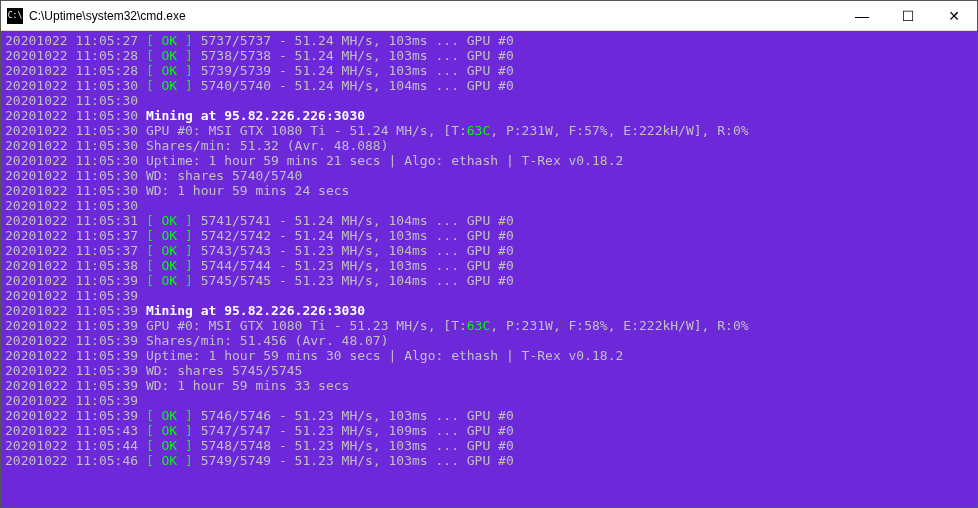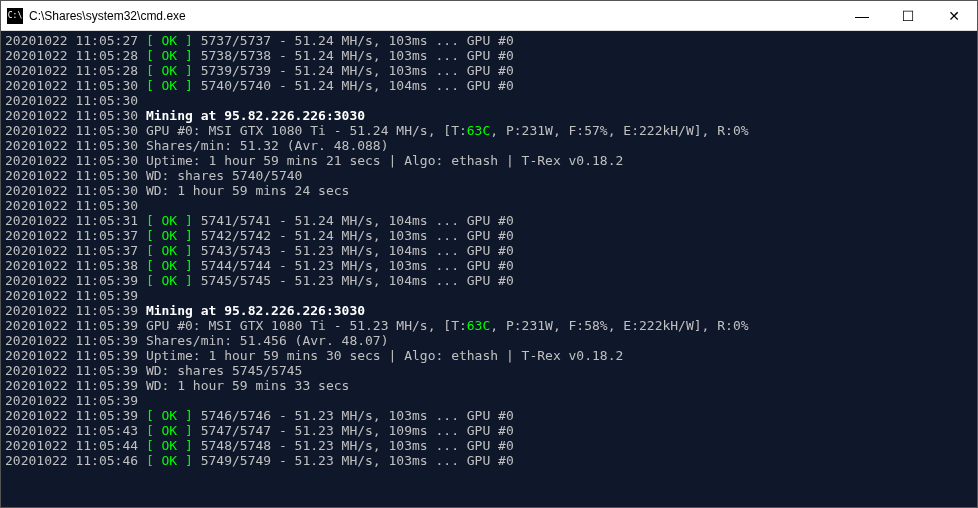--- a/index.html
+++ b/index.html
@@ -56,21 +56,21 @@
     height: 100%;
     display: flex;
     align-items: center;
     justify-content: center;
     font-size: 14px;
     color: #000;
     cursor: pointer;
   }
   .console {
     flex: 1;
-    background: #0f172a;
+    background: #6d28d9;
     color: #c0c0c0;
     font-family: Consolas, 'Lucida Console', monospace;
     font-size: 13px;
     line-height: 15px;
     padding: 2px 4px;
     overflow: hidden;
     white-space: pre;
   }
   .line { }
   .ts { color: #c0c0c0; }
@@ -78,21 +78,21 @@
   .temp { color: #00ff00; text-align: center; }
   .white { color: #ffffff; font-weight: bold; }
 </style>
 </head>
 <body>
 
 <div class="window">
   <div class="titlebar">
     <div class="titlebar-left">
       <div class="titlebar-icon">C:\</div>
-      <div class="titlebar-title">C:\Shares\system32\cmd.exe</div>
+      <div class="titlebar-title">C:\Uptime\system32\cmd.exe</div>
     </div>
     <div class="titlebar-buttons">
       <div class="titlebar-btn">—</div>
       <div class="titlebar-btn">☐</div>
       <div class="titlebar-btn close">✕</div>
     </div>
   </div>
   <div class="console" id="console"><div class="line"><span class="ts">20201022 11:05:27</span> <span class="ok">[ OK ]</span><span> 5737/5737 - 51.24 MH/s, 103ms ... GPU #0</span></div><div class="line"><span class="ts">20201022 11:05:28</span> <span class="ok">[ OK ]</span><span> 5738/5738 - 51.24 MH/s, 103ms ... GPU #0</span></div><div class="line"><span class="ts">20201022 11:05:28</span> <span class="ok">[ OK ]</span><span> 5739/5739 - 51.24 MH/s, 103ms ... GPU #0</span></div><div class="line"><span class="ts">20201022 11:05:30</span> <span class="ok">[ OK ]</span><span> 5740/5740 - 51.24 MH/s, 104ms ... GPU #0</span></div><div class="line"><span class="ts">20201022 11:05:30</span><span></span></div><div class="line"><span class="ts">20201022 11:05:30</span><span class="white"> Mining at 95.82.226.226:3030</span></div><div class="line"><span class="ts">20201022 11:05:30</span><span> GPU #0: MSI GTX 1080 Ti - 51.24 MH/s, [T:</span><span class="temp">63C</span><span>, P:231W, F:57%, E:222kH/W], R:0%</span></div><div class="line"><span class="ts">20201022 11:05:30</span><span> Shares/min: 51.32 (Avr. 48.088)</span></div><div class="line"><span class="ts">20201022 11:05:30</span><span> Uptime: 1 hour 59 mins 21 secs | Algo: ethash | T-Rex v0.18.2</span></div><div class="line"><span class="ts">20201022 11:05:30</span><span> WD: shares 5740/5740</span></div><div class="line"><span class="ts">20201022 11:05:30</span><span> WD: 1 hour 59 mins 24 secs</span></div><div class="line"><span class="ts">20201022 11:05:30</span><span></span></div><div class="line"><span class="ts">20201022 11:05:31</span> <span class="ok">[ OK ]</span><span> 5741/5741 - 51.24 MH/s, 104ms ... GPU #0</span></div><div class="line"><span class="ts">20201022 11:05:37</span> <span class="ok">[ OK ]</span><span> 5742/5742 - 51.24 MH/s, 103ms ... GPU #0</span></div><div class="line"><span class="ts">20201022 11:05:37</span> <span class="ok">[ OK ]</span><span> 5743/5743 - 51.23 MH/s, 104ms ... GPU #0</span></div><div class="line"><span class="ts">20201022 11:05:38</span> <span class="ok">[ OK ]</span><span> 5744/5744 - 51.23 MH/s, 103ms ... GPU #0</span></div><div class="line"><span class="ts">20201022 11:05:39</span> <span class="ok">[ OK ]</span><span> 5745/5745 - 51.23 MH/s, 104ms ... GPU #0</span></div><div class="line"><span class="ts">20201022 11:05:39</span><span></span></div><div class="line"><span class="ts">20201022 11:05:39</span><span class="white"> Mining at 95.82.226.226:3030</span></div><div class="line"><span class="ts">20201022 11:05:39</span><span> GPU #0: MSI GTX 1080 Ti - 51.23 MH/s, [T:</span><span class="temp">63C</span><span>, P:231W, F:58%, E:222kH/W], R:0%</span></div><div class="line"><span class="ts">20201022 11:05:39</span><span> Shares/min: 51.456 (Avr. 48.07)</span></div><div class="line"><span class="ts">20201022 11:05:39</span><span> Uptime: 1 hour 59 mins 30 secs | Algo: ethash | T-Rex v0.18.2</span></div><div class="line"><span class="ts">20201022 11:05:39</span><span> WD: shares 5745/5745</span></div><div class="line"><span class="ts">20201022 11:05:39</span><span> WD: 1 hour 59 mins 33 secs</span></div><div class="line"><span class="ts">20201022 11:05:39</span><span></span></div><div class="line"><span class="ts">20201022 11:05:39</span> <span class="ok">[ OK ]</span><span> 5746/5746 - 51.23 MH/s, 103ms ... GPU #0</span></div><div class="line"><span class="ts">20201022 11:05:43</span> <span class="ok">[ OK ]</span><span> 5747/5747 - 51.23 MH/s, 109ms ... GPU #0</span></div><div class="line"><span class="ts">20201022 11:05:44</span> <span class="ok">[ OK ]</span><span> 5748/5748 - 51.23 MH/s, 103ms ... GPU #0</span></div><div class="line"><span class="ts">20201022 11:05:46</span> <span class="ok">[ OK ]</span><span> 5749/5749 - 51.23 MH/s, 103ms ... GPU #0</span></div></div>
 </div>
 

